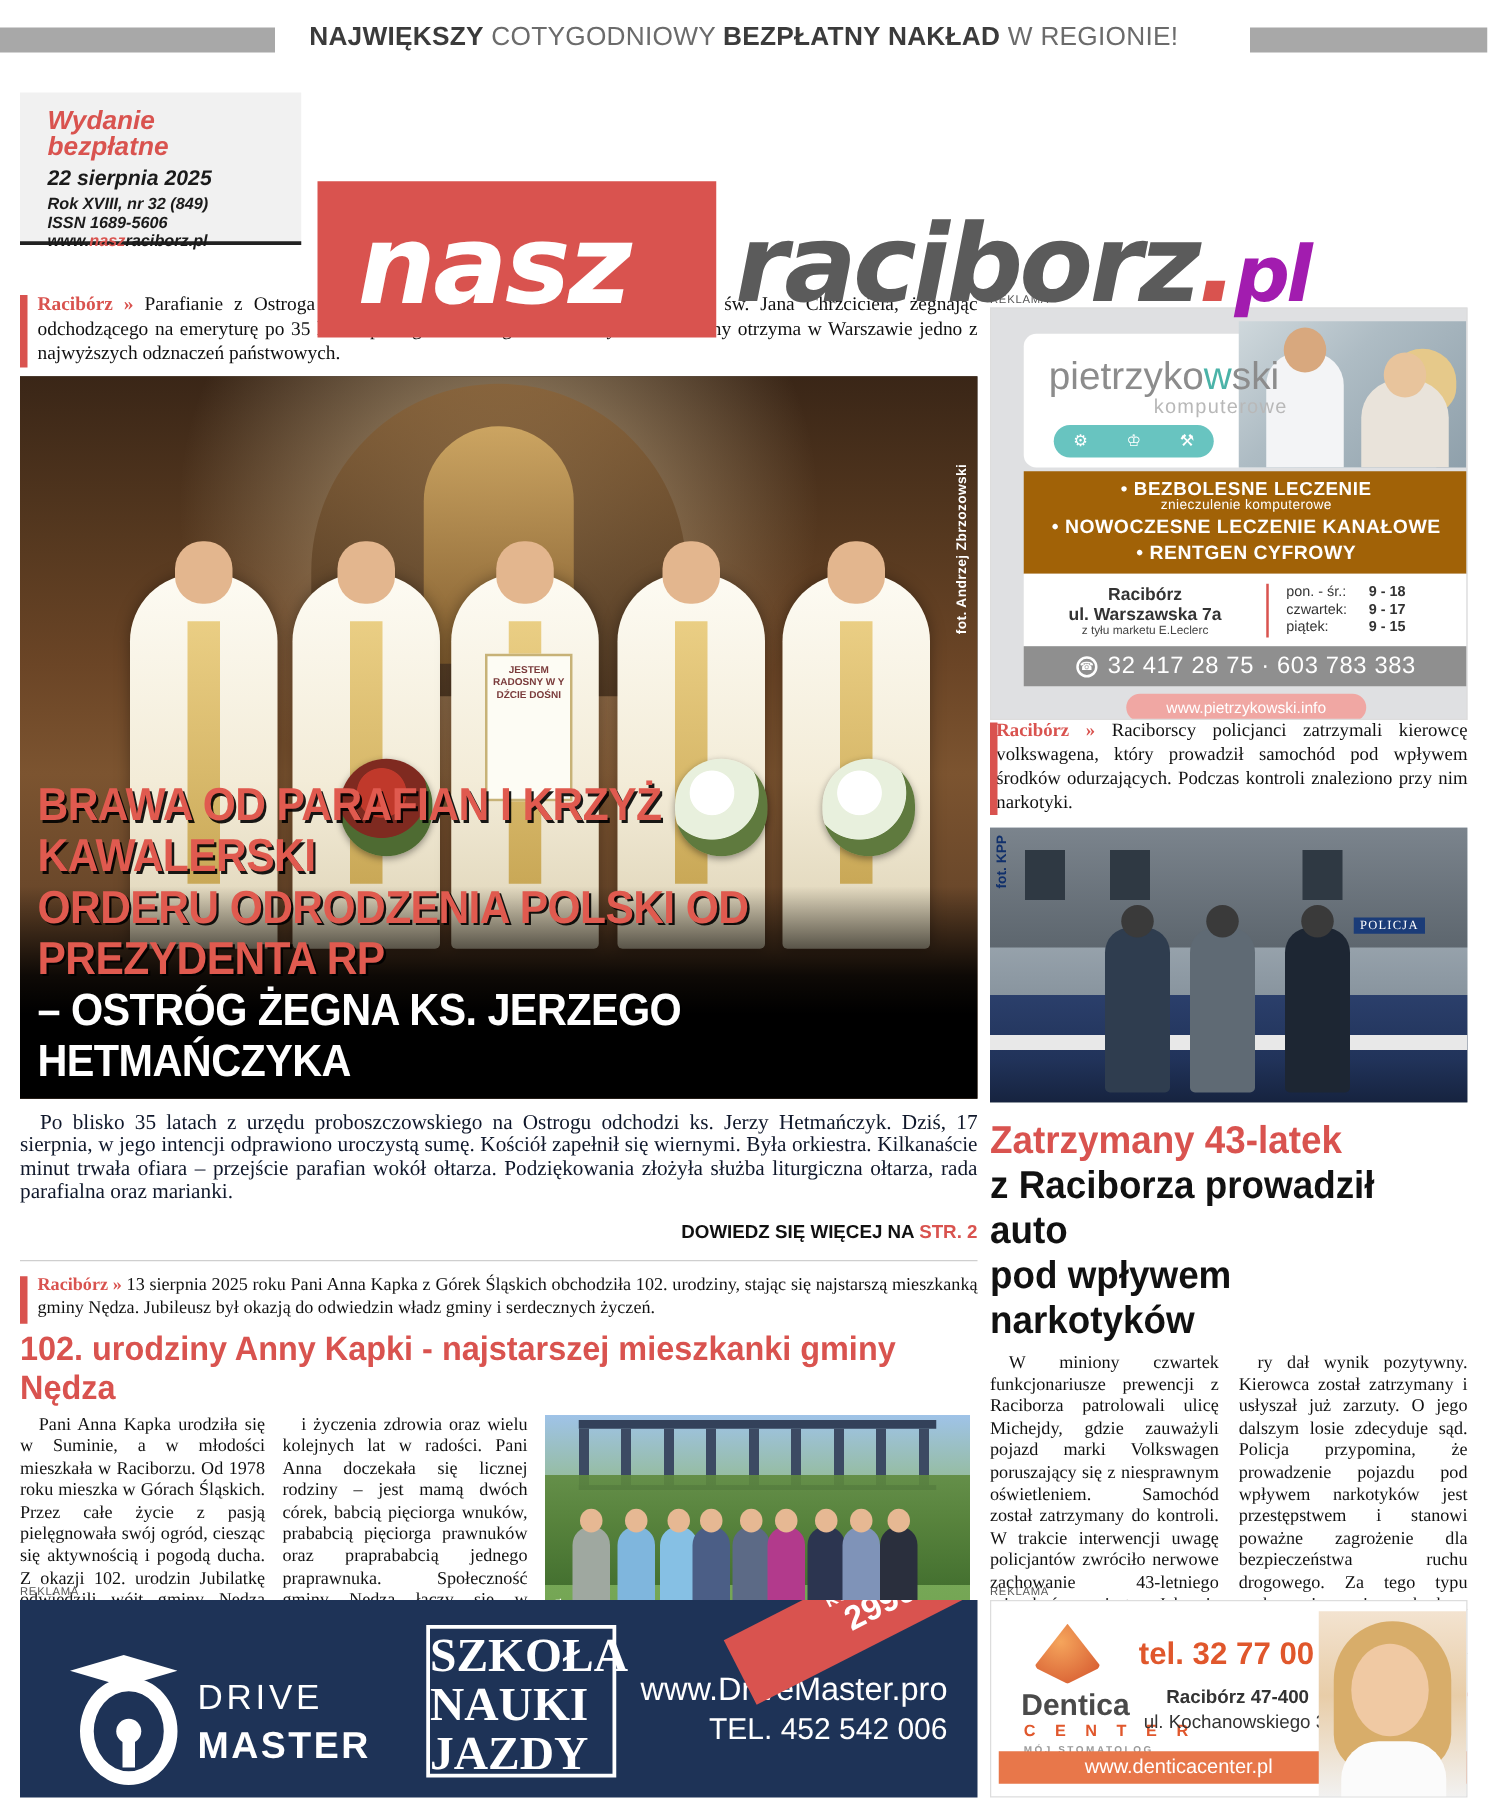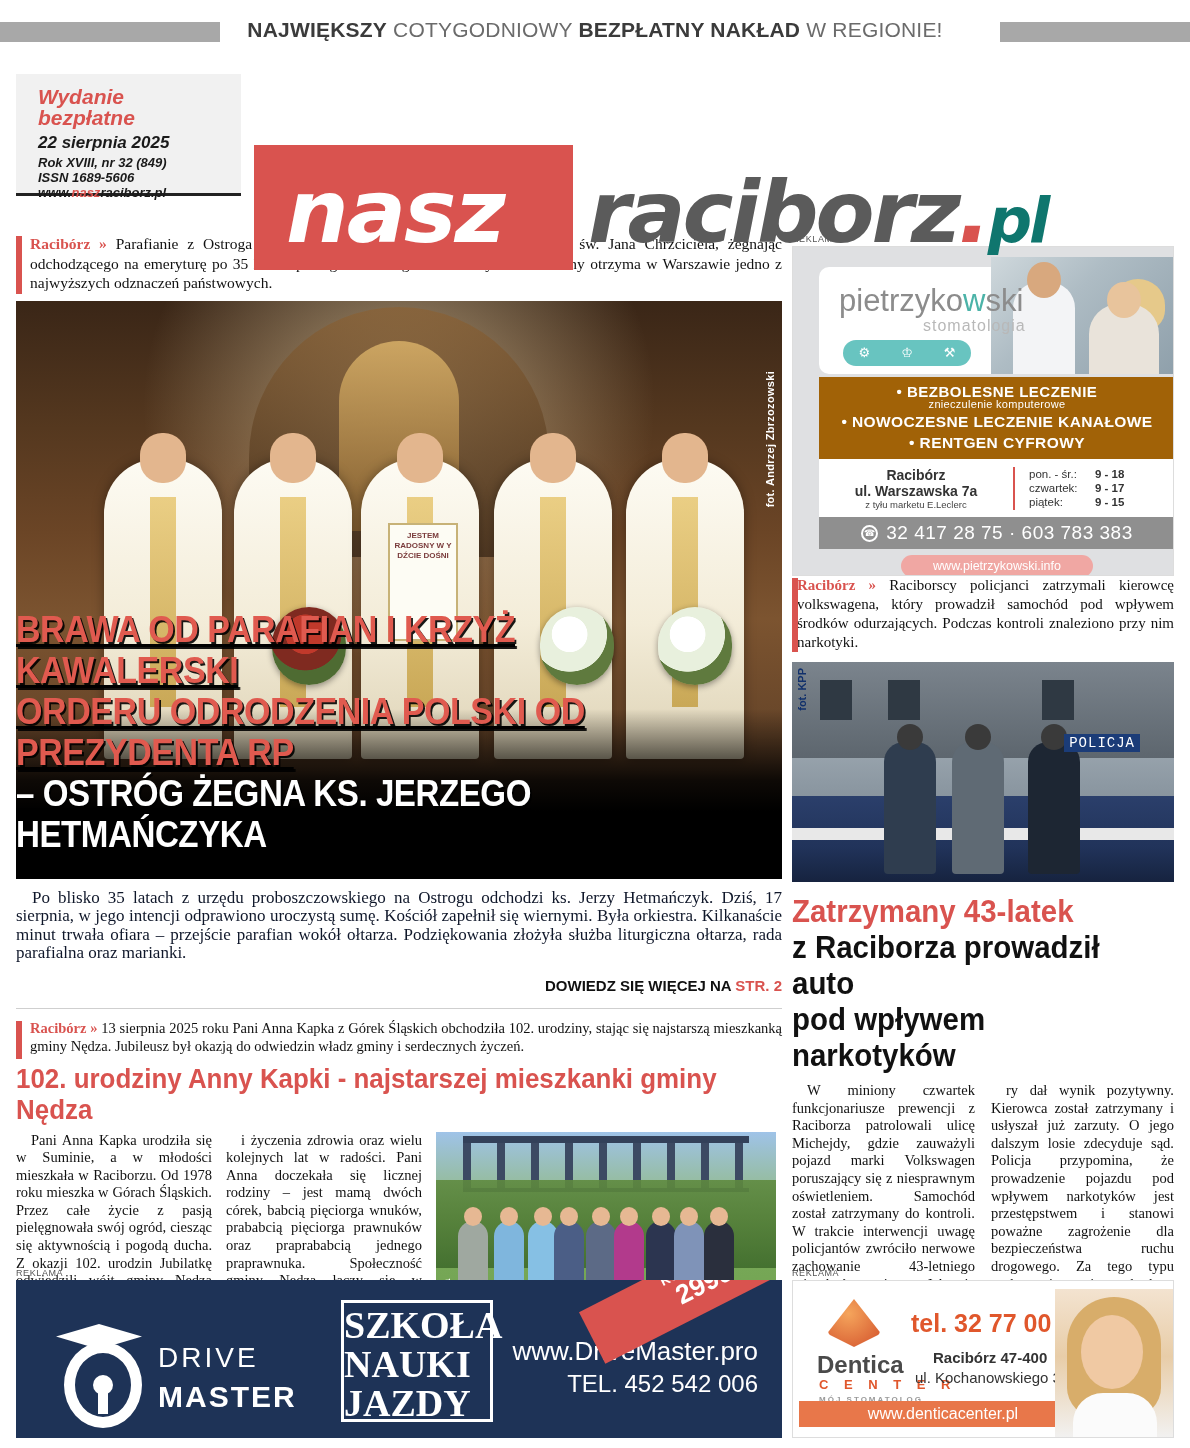--- a/index.html
+++ b/index.html
@@ -52,21 +52,21 @@
     position:absolute; left:286px; top:98px; z-index:4;
     font-family:"DejaVu Sans", sans-serif; font-style:italic; font-weight:700;
     font-size:88px; color:#fff; letter-spacing:-2px;
   }
   .logo-raciborz {
     position:absolute; left:588px; top:100px; z-index:4;
     font-family:"DejaVu Sans", sans-serif; font-style:italic; font-weight:700;
     font-size:86px; color:#5b5b5b; letter-spacing:-3px;
   }
   .logo-dot { color:#d9534f; }
-  .logo-pl { color:#0f766e; font-size:62px; }
+  .logo-pl { color:#a21caf; font-size:62px; }
 
   
   .page { position:absolute; top:234px; left:0; width:1190px; }
   .col-left  { position:absolute; left:16px;  top:0; width:766px; }
   .col-right { position:absolute; left:792px; top:0; width:382px; }
 
   
   .lead-teaser { position:relative; padding-left:14px; margin-bottom:8px; }
   .lead-teaser .redbar { position:absolute; left:0; top:2px; width:6px; height:58px; background:#d9534f; }
   .lead-teaser p { font-size:15.5px; line-height:19.5px; color:#111; text-align:justify; }
@@ -124,21 +124,21 @@
   }
   .hero-credit {
     position:absolute; right:6px; top:70px;
     writing-mode:vertical-rl; transform:rotate(180deg);
     font-family:"Liberation Sans", sans-serif; font-weight:700; font-size:11px;
     color:#fff; letter-spacing:.3px;
   }
   .hero-dark { position:absolute; left:0; right:0; bottom:0; height:170px;
     background:linear-gradient(180deg, rgba(0,0,0,0) 0%, rgba(0,0,0,.85) 42%, #000 60%); }
 
-  .headline-wrap { position:absolute; left:0; right:0; bottom:24px; padding:0 0;text-decoration:underline; }
+  .headline-wrap { position:absolute; left:0; right:0; bottom:10px; padding:0 14px; }
   .hl {
     font-family:"Liberation Sans", sans-serif; font-weight:700;
     font-size:37px; line-height:41px; letter-spacing:-0.5px;
     text-transform:uppercase; color:#e05a4f;
     text-shadow:2px 2px 0 rgba(0,0,0,.9);
     transform:scaleX(.92); transform-origin:left center;
   }
   .hl.white { color:#fff; font-size:36px; }
 
   .lead-body { display:flex; gap:22px; margin-top:10px; }
@@ -262,22 +262,22 @@
     background:linear-gradient(180deg,#7b848d,#5d666e); }
   .pp-win { position:absolute; top:18px; width:32px; height:40px; background:#2f3943; }
   .pp-car { position:absolute; left:0; bottom:0; width:100%; height:86px;
     background:linear-gradient(180deg,#2b3f6b 0%, #21335a 60%, #16233f 100%); }
   .pp-stripe { position:absolute; left:0; bottom:42px; width:100%; height:12px; background:#e8e8e8; }
   .pp-fig { position:absolute; bottom:8px; width:52px; height:132px; border-radius:20px 20px 4px 4px; }
   .pp-fig:before { content:""; position:absolute; left:50%; top:-18px; transform:translateX(-50%);
     width:26px; height:26px; border-radius:50%; background:#3a3a3a; }
   .pol-credit { position:absolute; left:4px; top:6px; writing-mode:vertical-rl; transform:rotate(180deg);
     font-family:"Liberation Sans", sans-serif; font-weight:700; font-size:11px; color:#11306b; }
-  .pol-badge { position:absolute; right:34px; top:72px; font-family:Liberation Mono, monospace;
-    font-size:14px; color:#fff; background:#1b3c78; padding:1px 5px; letter-spacing:1px; }
+  .pol-badge { position:absolute; right:34px; top:72px; font-family:Liberation Serif, serif;
+    font-size:10px; color:#fff; background:#1b3c78; padding:1px 5px; letter-spacing:1px; }
 
   .pol-title { margin-top:12px; }
   .pol-title .t1 { font-family:"Liberation Sans", sans-serif; font-weight:700; font-size:31px;
     line-height:36px; color:#d9534f; transform:scaleX(.95); transform-origin:left center; }
   .pol-title .t2 { font-family:"Liberation Sans", sans-serif; font-weight:700; font-size:31px;
     line-height:36px; color:#111; transform:scaleX(.95); transform-origin:left center; }
   .pol-body { display:flex; gap:16px; margin-top:8px; }
   .pol-body .c { flex:1; font-size:14.5px; line-height:17.6px; text-align:justify; color:#111; }
   .pol-body .c p { text-indent:15px; }
 
@@ -467,21 +467,21 @@
 
     <div class="reklama">REKLAMA</div>
     <div class="ad-dent">
       <div class="ad-dent-white"></div>
       <div class="ad-dent-photo">
         <div class="dd-doc"></div>
         <div class="dd-hair"></div>
         <div class="dd-pat"></div>
       </div>
       <div class="brand-pietrz"><span>pietrzyko</span><span class="tooth">w</span><span>ski</span></div>
-      <div class="brand-sub">stomatologia</div>
+      <div class="brand-sub">komputerowe</div>
       <div class="pill-icons">
         <span>⚙</span>
         <span>♔</span>
         <span>⚒</span>
       </div>
       <div class="ad-dent-teal">
         <div class="l1">• BEZBOLESNE LECZENIE</div>
         <div class="l1s">znieczulenie komputerowe</div>
         <div class="l2">• NOWOCZESNE LECZENIE KANAŁOWE</div>
         <div class="l3">• RENTGEN CYFROWY</div>

